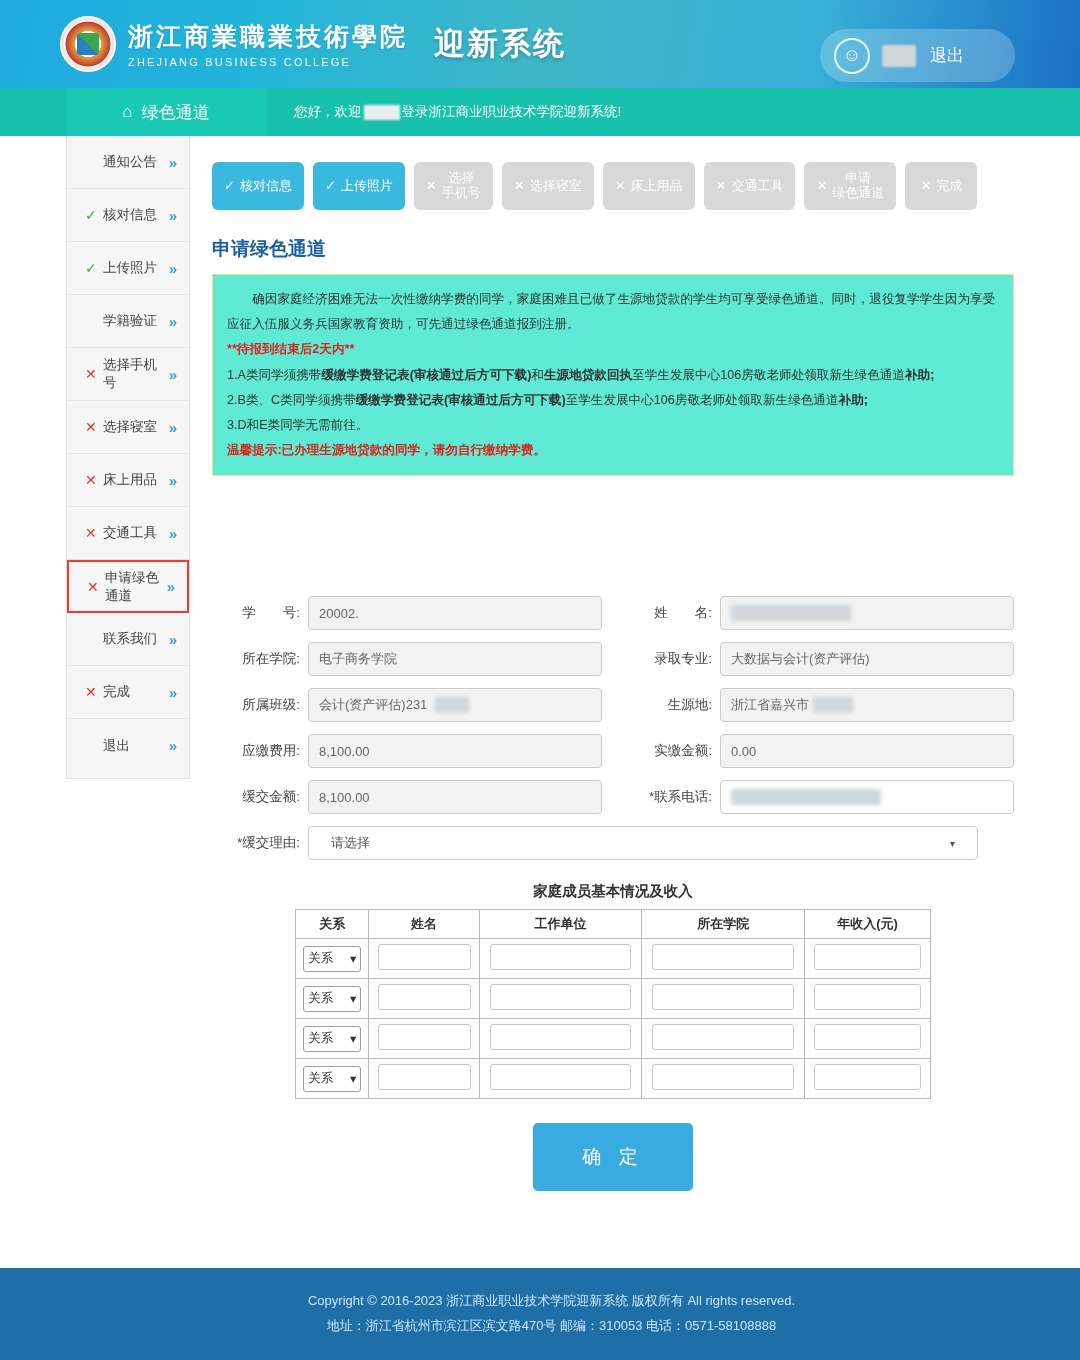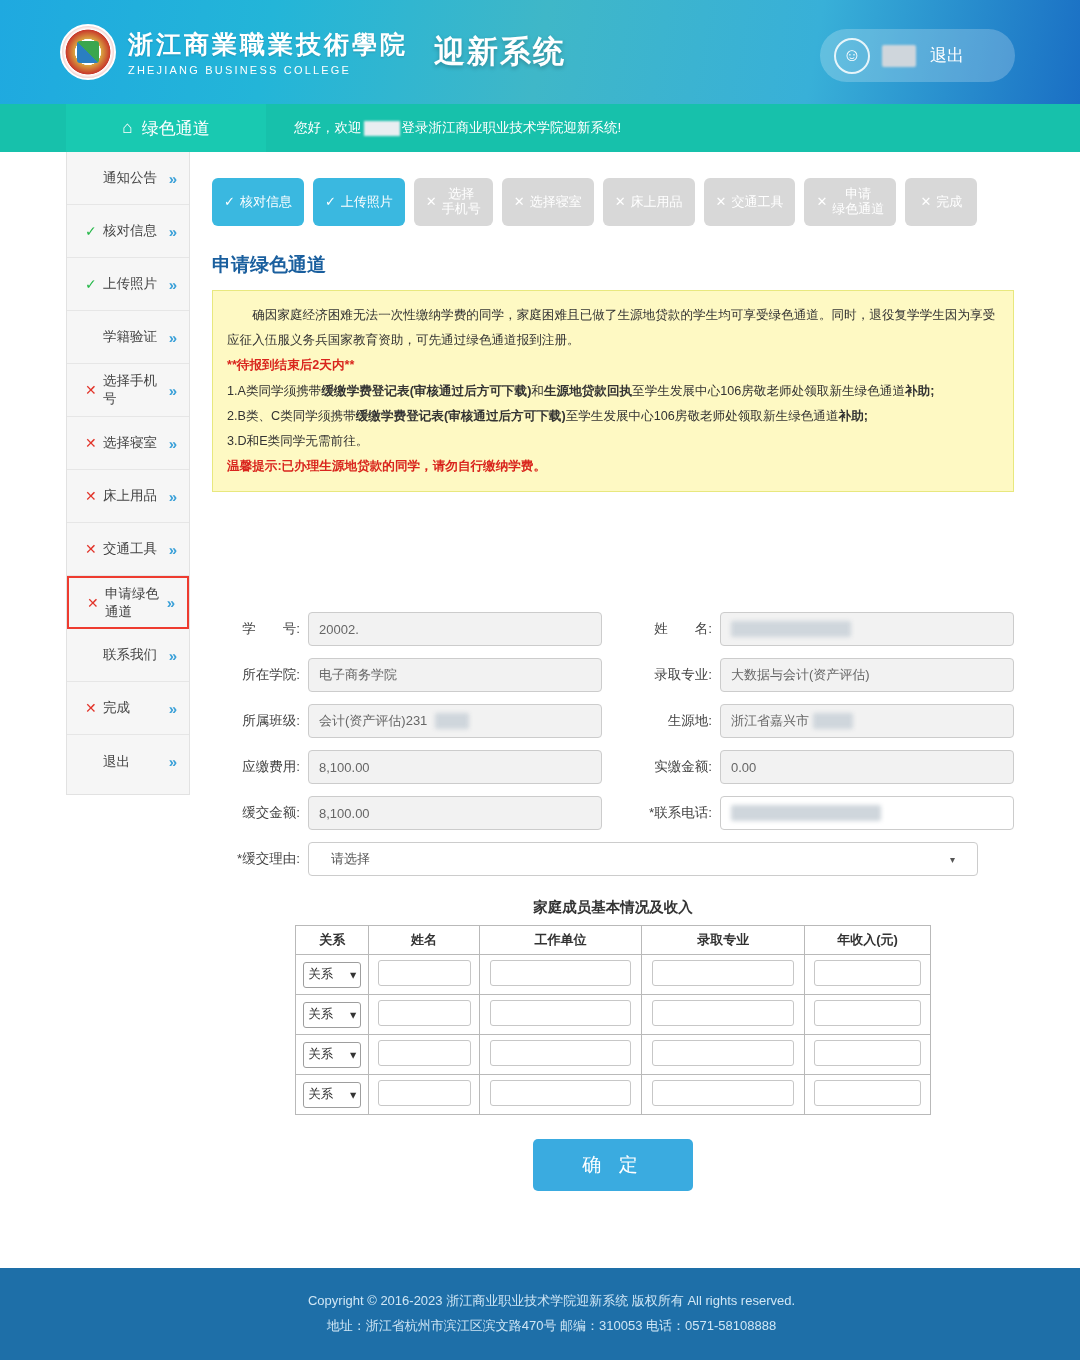--- a/index.html
+++ b/index.html
@@ -8,21 +8,21 @@
     width:1080px; height:1360px;
     font-family:"Liberation Sans","DejaVu Sans",sans-serif;
     background:#ffffff;
     color:#333;
     position:relative;
     overflow:hidden;
   }
 
   
   .header {
-    height:104px;
+    height:88px;
     background:linear-gradient(100deg,#1fa9e0 0%, #23b5d8 25%, #3fb7c8 50%, #38b0d8 75%, #1a6fc4 100%);
     position:relative;
     display:flex; align-items:center;
   }
   .logo-wrap { display:flex; align-items:center; margin-left:60px; }
   .seal {
     width:56px; height:56px; border-radius:50%;
     background:radial-gradient(circle at 50% 50%, #ffffff 35%, #d9a441 36%, #c8392b 60%, #ffffff 62%, #c8392b 100%);
     border:2px solid #ffffff;
     position:relative;
@@ -120,21 +120,21 @@
   }
   .step.done { background:#3ab8e0; }
   .step .ic { font-size:13px; }
   .step .two { display:flex; flex-direction:column; align-items:center; }
 
   .section-title {
     margin:26px 0 12px 0; font-size:19px; color:#1a5f9e; font-weight:bold;
   }
 
   .notice {
-    background:#fef9c3; border:1px solid #e8e87e;
+    background:#5eead4; border:1px solid #e8e87e;
     padding:12px 14px; font-size:12.6px; line-height:2.0; color:#333;
   }
   .notice .red { color:#d9251d; font-weight:bold; }
   .notice .b { font-weight:bold; }
 
   
   .form { margin-top:120px; }
   .row { display:flex; margin-bottom:12px; }
   .fld { display:flex; align-items:center; }
   .fld.left { width:390px; }
@@ -166,21 +166,21 @@
   }
   table.fam th { font-weight:bold; }
   .cellinput { width:92%; height:26px; border:1px solid #c7c7c7; border-radius:3px; background:#fff; display:inline-block;}
   .relsel {
     width:58px; height:26px; border:1px solid #9e9e9e; border-radius:3px;
     font-size:12.5px; background:#fff; display:inline-flex; align-items:center;
     justify-content:space-between; padding:0 4px;
   }
   .submit {
     display:block; margin:24px auto 0 auto;
-    width:160px; height:52px; border:none; border-radius:5px;
+    width:160px; height:68px; border:none; border-radius:5px;
     background:#3aabe0; color:#fff; font-size:19px; letter-spacing:6px;
     cursor:pointer;
   }
 
   
   .footer {
     position:absolute; left:0; bottom:0; width:1080px; height:92px;
     background:#1e6fa8; color:#cfe6f5;
     display:flex; flex-direction:column; align-items:center; justify-content:center;
     font-size:13px; line-height:1.9;padding-left:23px;
@@ -430,21 +430,21 @@
         </span>
       </div>
 
       <div class="fam-title">家庭成员基本情况及收入</div>
       <table class="fam">
         <tbody>
             <tr>
           <th style="width:70px;">关系</th>
           <th style="width:105px;">姓名</th>
           <th style="width:155px;">工作单位</th>
-          <th style="width:155px;">录取专业</th>
+          <th style="width:155px;">所在学院</th>
           <th style="width:120px;">年收入(元)</th>
         </tr>
         <tr>
           <td><span class="relsel">
                   <span>关系</span>
                   <span>▾</span>
                 </span></td>
           <td><span class="cellinput"></span></td>
           <td><span class="cellinput"></span></td>
           <td><span class="cellinput"></span></td>

